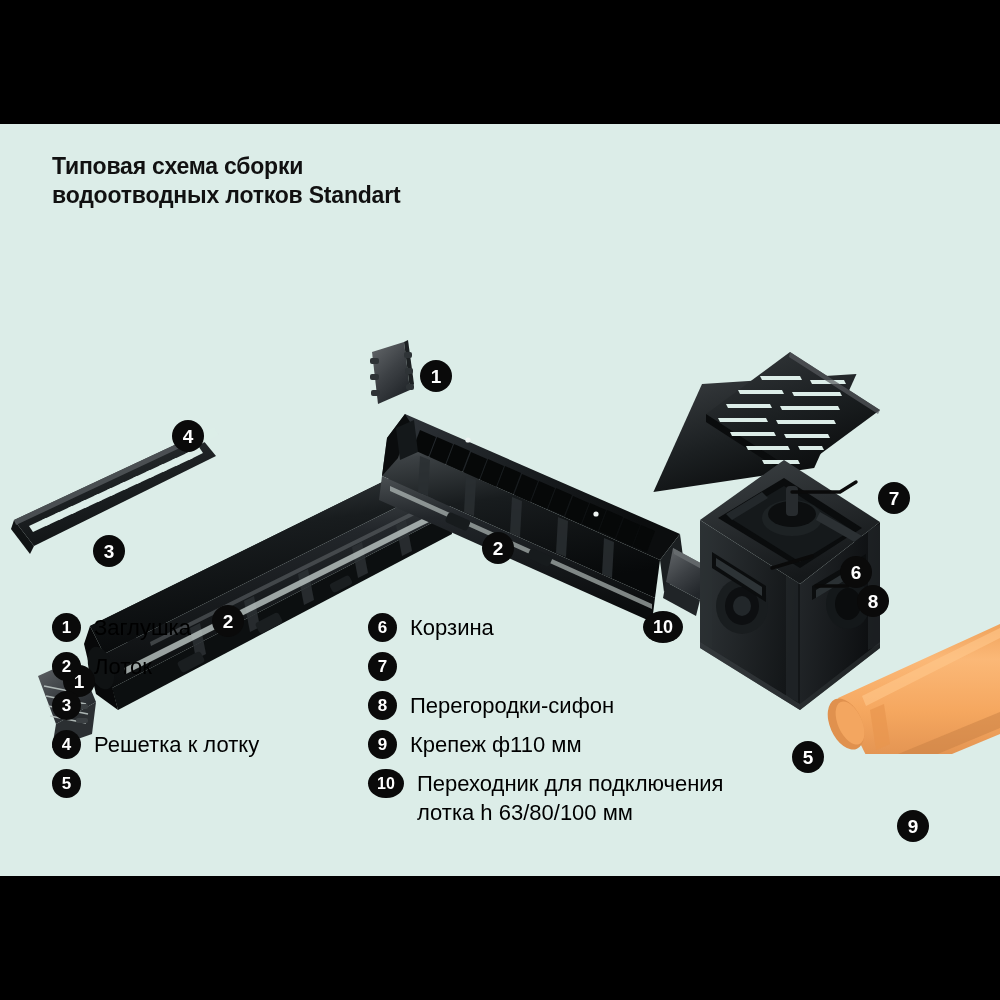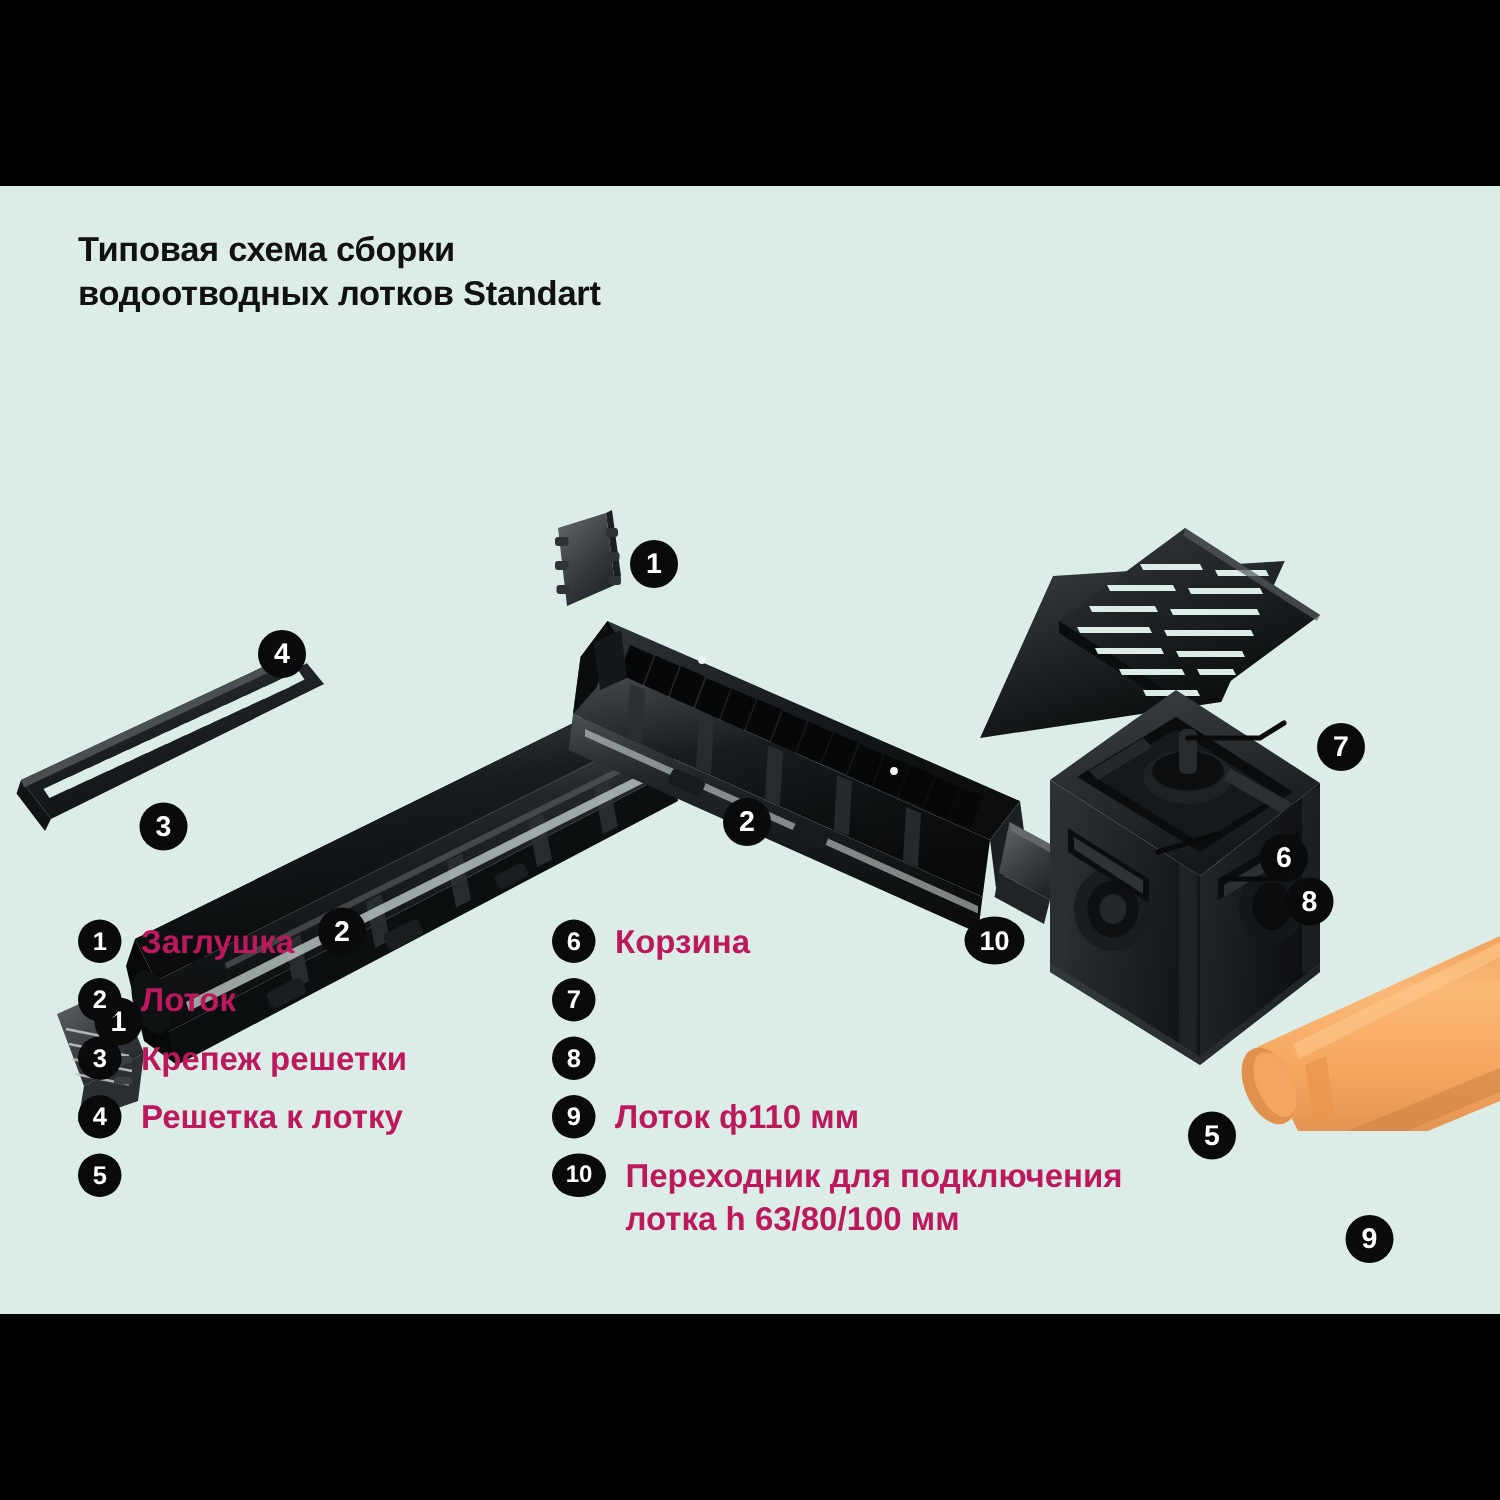--- a/index.html
+++ b/index.html
@@ -114,22 +114,22 @@
     margin-top: 1px;
   }
   .legend-badge.ten {
     width: 36px;
     border-radius: 18px / 15px;
     font-size: 16px;
   }
   .legend-text {
     margin-left: 13px;
     font-size: 22px;
-    font-weight: bold;
-    color: #be185d;
+    font-weight: normal;
+    color: #000000;
     line-height: 1.32;
     white-space: pre-line;
     padding-top: 1px;
   }
 </style>
 </head>
 <body>
 
 <div id="page">
 
@@ -443,45 +443,45 @@
         <div class="legend-row">
           <div class="legend-badge">1</div>
           <div class="legend-text">Заглушка</div>
         </div>
         <div class="legend-row">
           <div class="legend-badge">2</div>
           <div class="legend-text">Лоток</div>
         </div>
         <div class="legend-row">
           <div class="legend-badge">3</div>
-          <div class="legend-text">Крепеж решетки</div>
         </div>
         <div class="legend-row">
           <div class="legend-badge">4</div>
           <div class="legend-text">Решетка к лотку</div>
         </div>
         <div class="legend-row">
           <div class="legend-badge">5</div>
         </div>
       </div>
 
       <div class="legend-col" id="legend-col-right">
         <div class="legend-row">
           <div class="legend-badge">6</div>
           <div class="legend-text">Корзина</div>
         </div>
         <div class="legend-row">
           <div class="legend-badge">7</div>
         </div>
         <div class="legend-row">
           <div class="legend-badge">8</div>
+          <div class="legend-text">Перегородки-сифон</div>
         </div>
         <div class="legend-row">
           <div class="legend-badge">9</div>
-          <div class="legend-text">Лоток ф110 мм</div>
+          <div class="legend-text">Крепеж ф110 мм</div>
         </div>
         <div class="legend-row">
           <div class="legend-badge ten">10</div>
           <div class="legend-text">Переходник для подключения
 лотка h 63/80/100 мм</div>
         </div>
       </div>
 
     </div>
 

